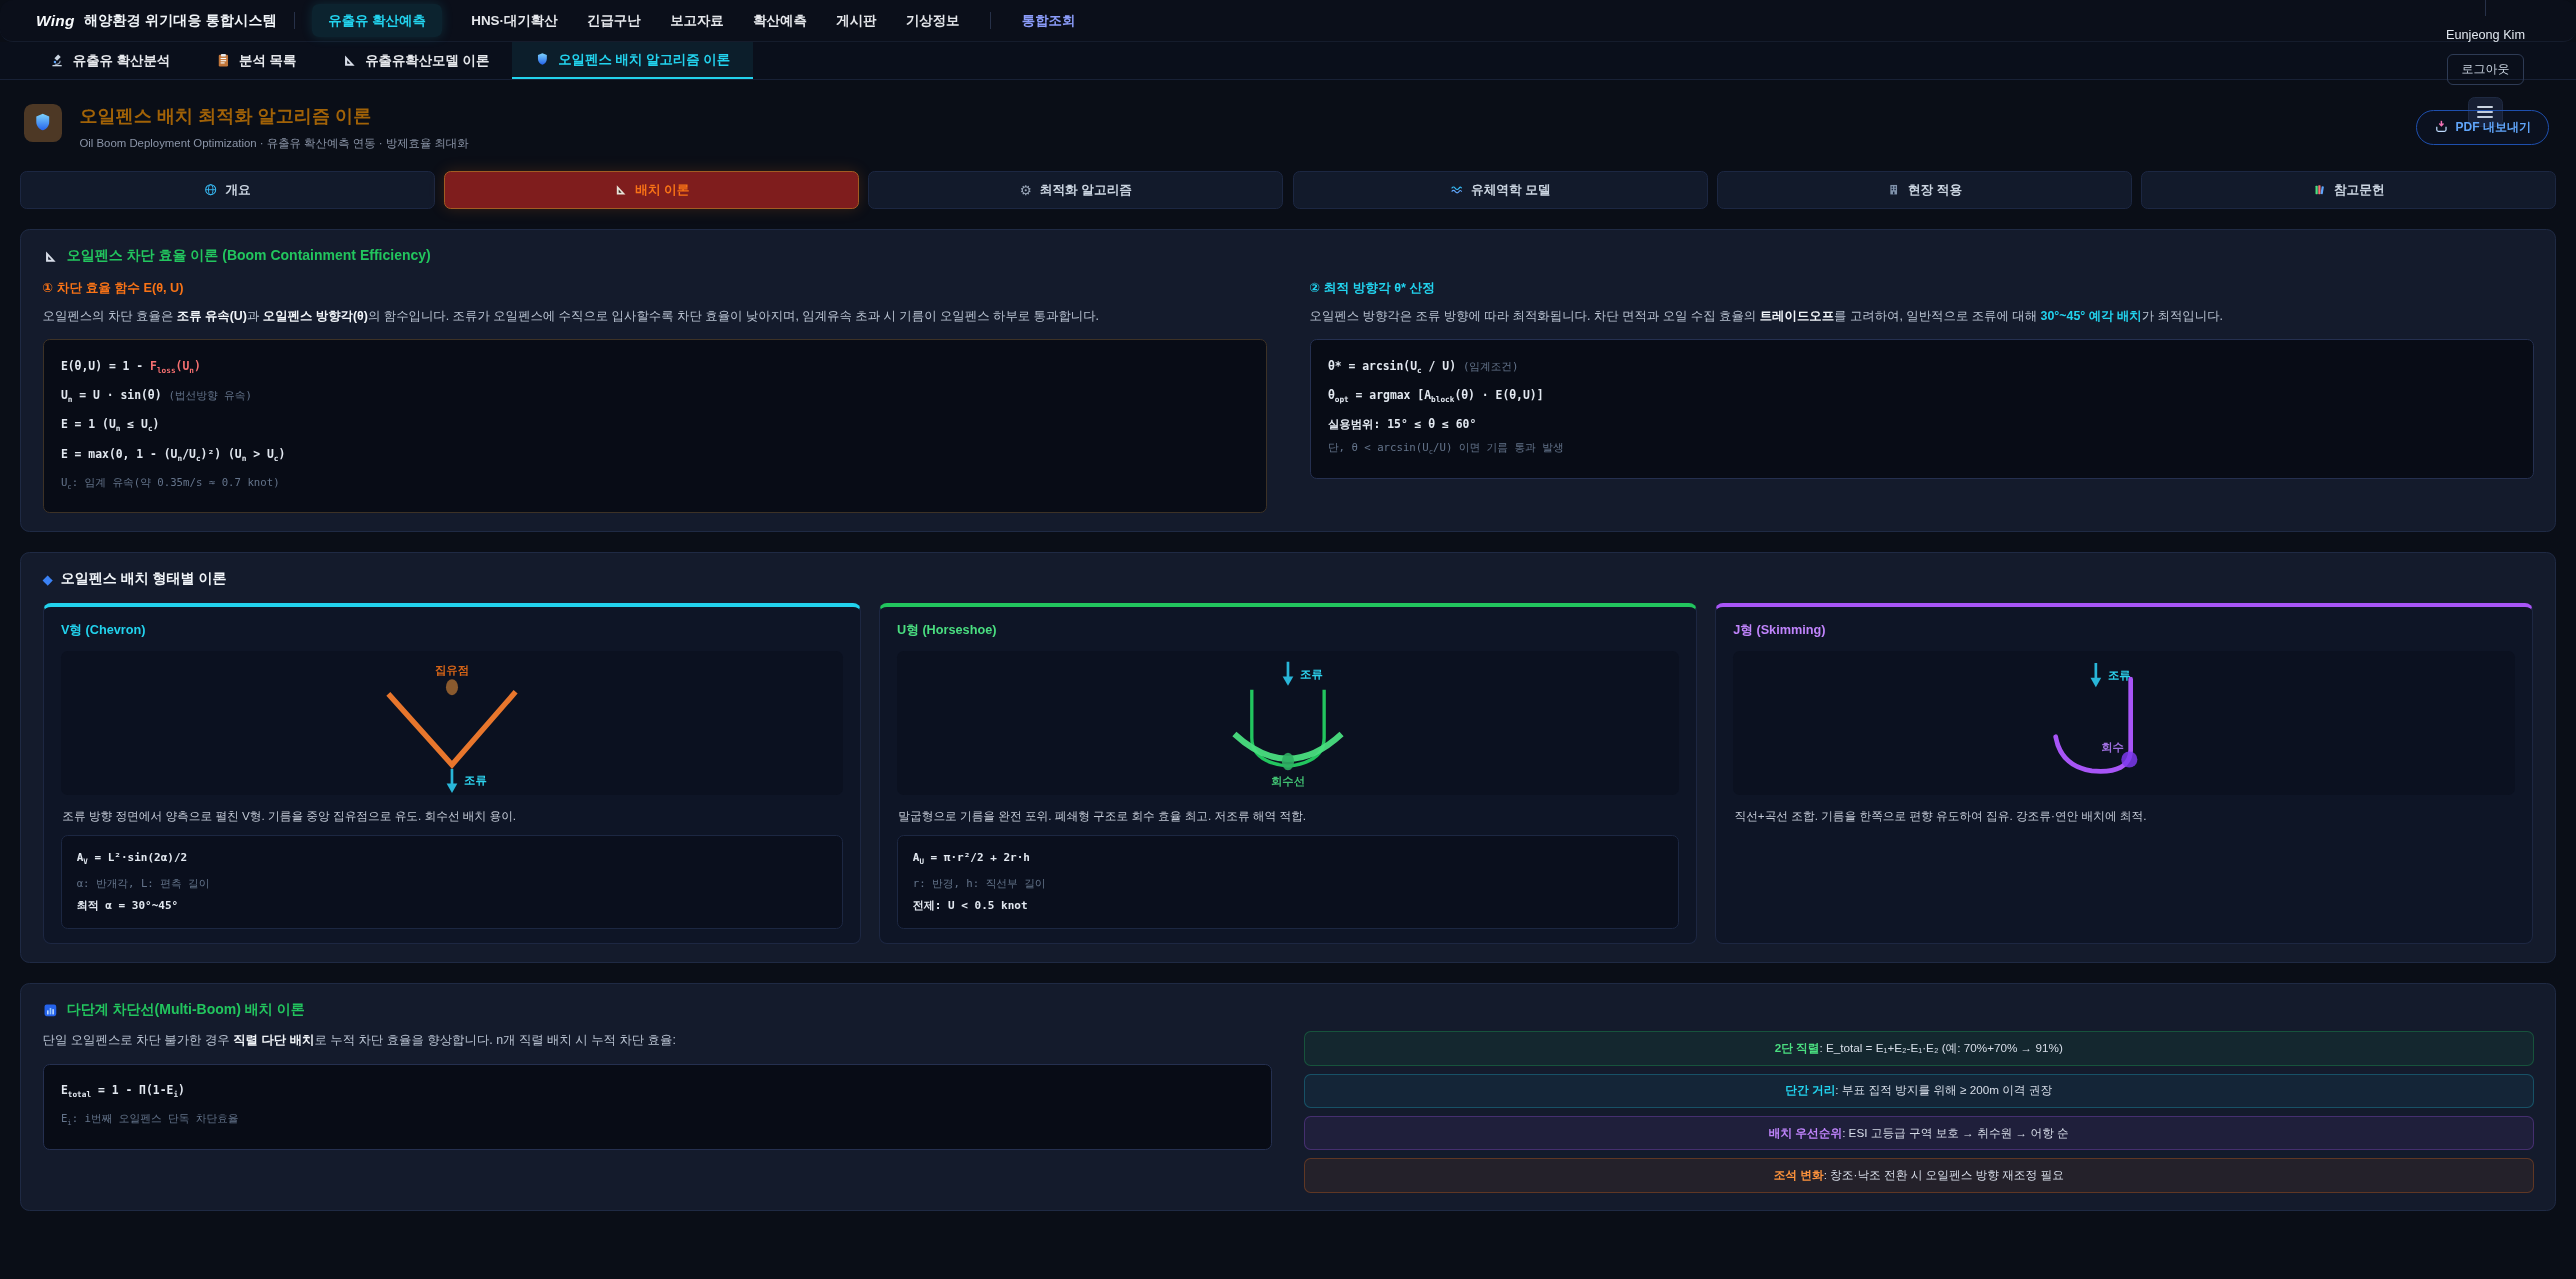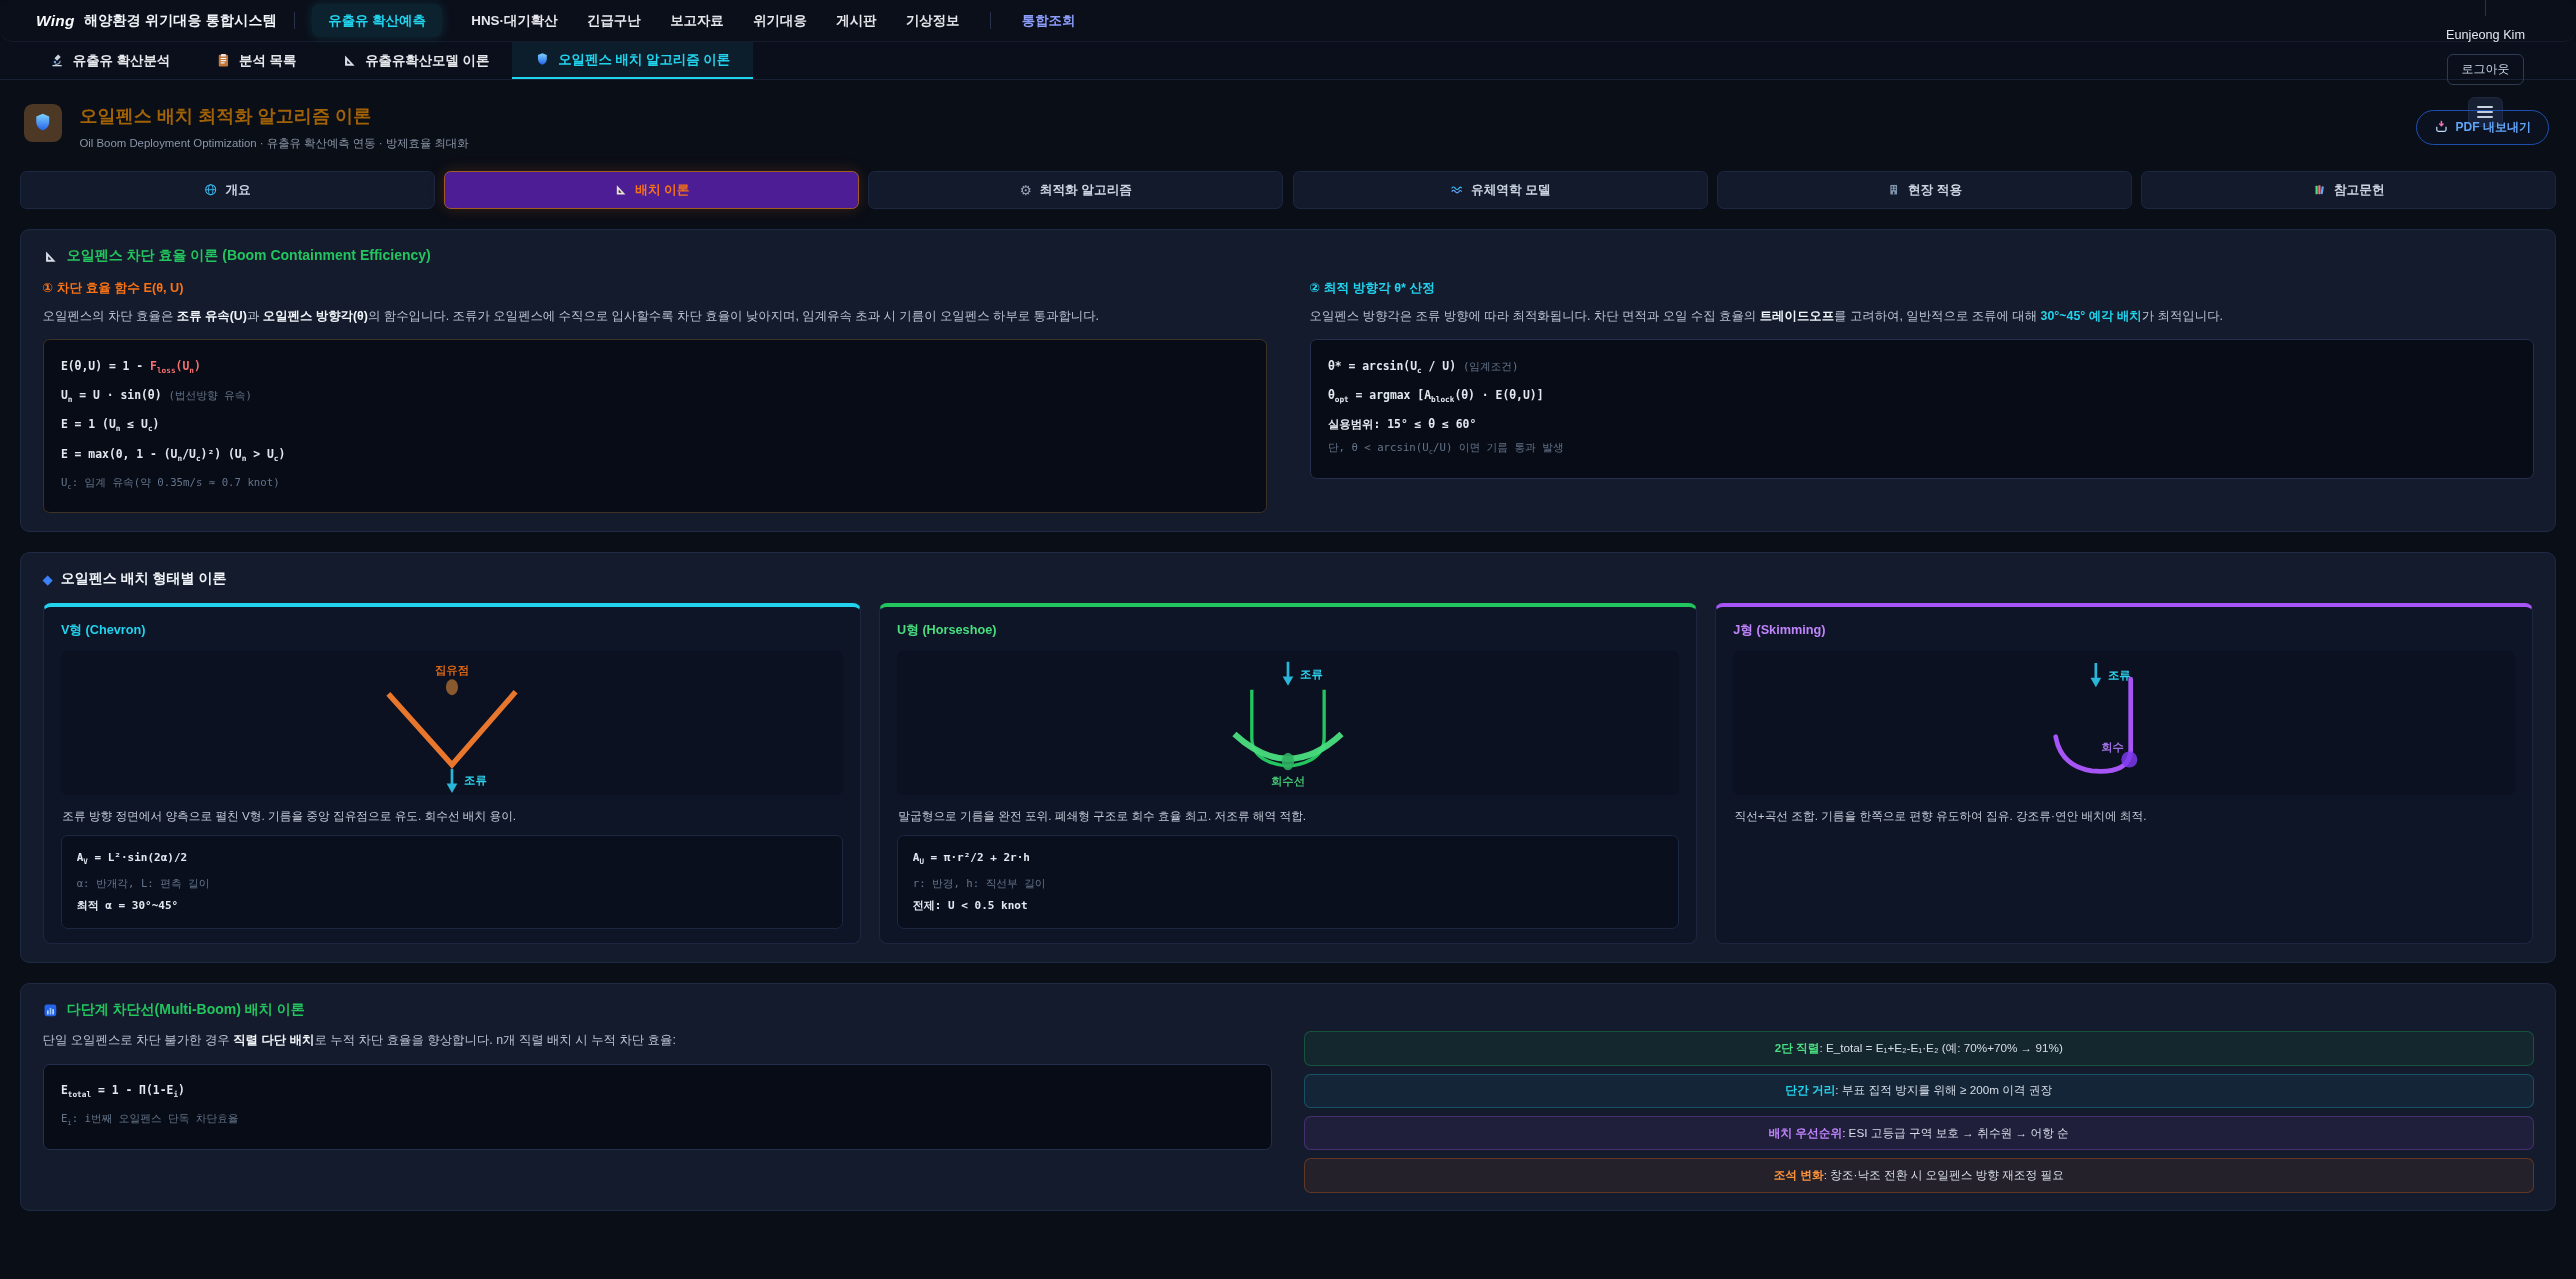--- a/index.html
+++ b/index.html
@@ -52,21 +52,21 @@
   .page-sub{ font-size:11.4px; color:#8b95a8; margin-top:8px; }
   .pdf-btn{ margin-left:auto; align-self:center; display:flex; align-items:flex-start; gap:6.7px;
     font-size:12px; font-weight:700; color:#60a5fa; border:0.7px solid #1e4fae; background:rgba(30,64,175,.06);
     border-radius:670px; padding:8px 17.4px; cursor:pointer;}
 
   
   .tabstrip{ display:flex; gap:9.4px; margin-top:16px; }
   .tab{ flex:1; height:38px; border-radius:6.7px; background:#121a2b; border:0.7px solid #1c2742;
     display:flex; align-items:center; justify-content:center; gap:8px;
     font-size:12.7px; font-weight:700; color:#cbd5e1; cursor:pointer;}
-  .tab.active{ background:#4c1d95; border:0.7px solid #a15c22; color:#f97316;
+  .tab.active{ background:#7f1d1d; border:0.7px solid #a15c22; color:#f97316;
     box-shadow:0 0 14.8px rgba(249,115,22,.18);}
   .tab .glyph{ font-size:13.4px; color:#9aa6b8; }
 
   
   .card{ background:#141b2c; border:0.7px solid #1f2a44; border-radius:9.4px;
     padding:17.4px 21.5px; margin-top:20px; }
   .card-title{ display:flex; align-items:center; gap:9.4px; font-size:14px; font-weight:800; color:#22c55e;}
   .cols{ display:flex; gap:43px; margin-top:15px; }
   .col{ flex:1; min-width:0; }
   .subhead{ font-size:12.7px; font-weight:800; margin-bottom:9.4px;}
@@ -118,21 +118,21 @@
     <div class="brand-wrap">
       <span class="brand">Wing</span>
       <span class="sys-title">해양환경 위기대응 통합시스템</span>
     </div>
     <div class="vdiv"></div>
     <nav class="mainnav">
       <span class="nav-item active">유출유 확산예측</span>
       <span class="nav-item">HNS·대기확산</span>
       <span class="nav-item">긴급구난</span>
       <span class="nav-item">보고자료</span>
-      <span class="nav-item">위기대응</span>
+      <span class="nav-item">확산예측</span>
       <span class="nav-item">게시판</span>
       <span class="nav-item">기상정보</span>
       <div class="vdiv" style="margin:0 1.3px;"></div>
       <span class="nav-item accent">통합조회</span>
     </nav>
     <div class="top-right">
       <span class="incident-badge">
         <span class="dot"></span>
         <span>사고 진행중</span>
       </span>

